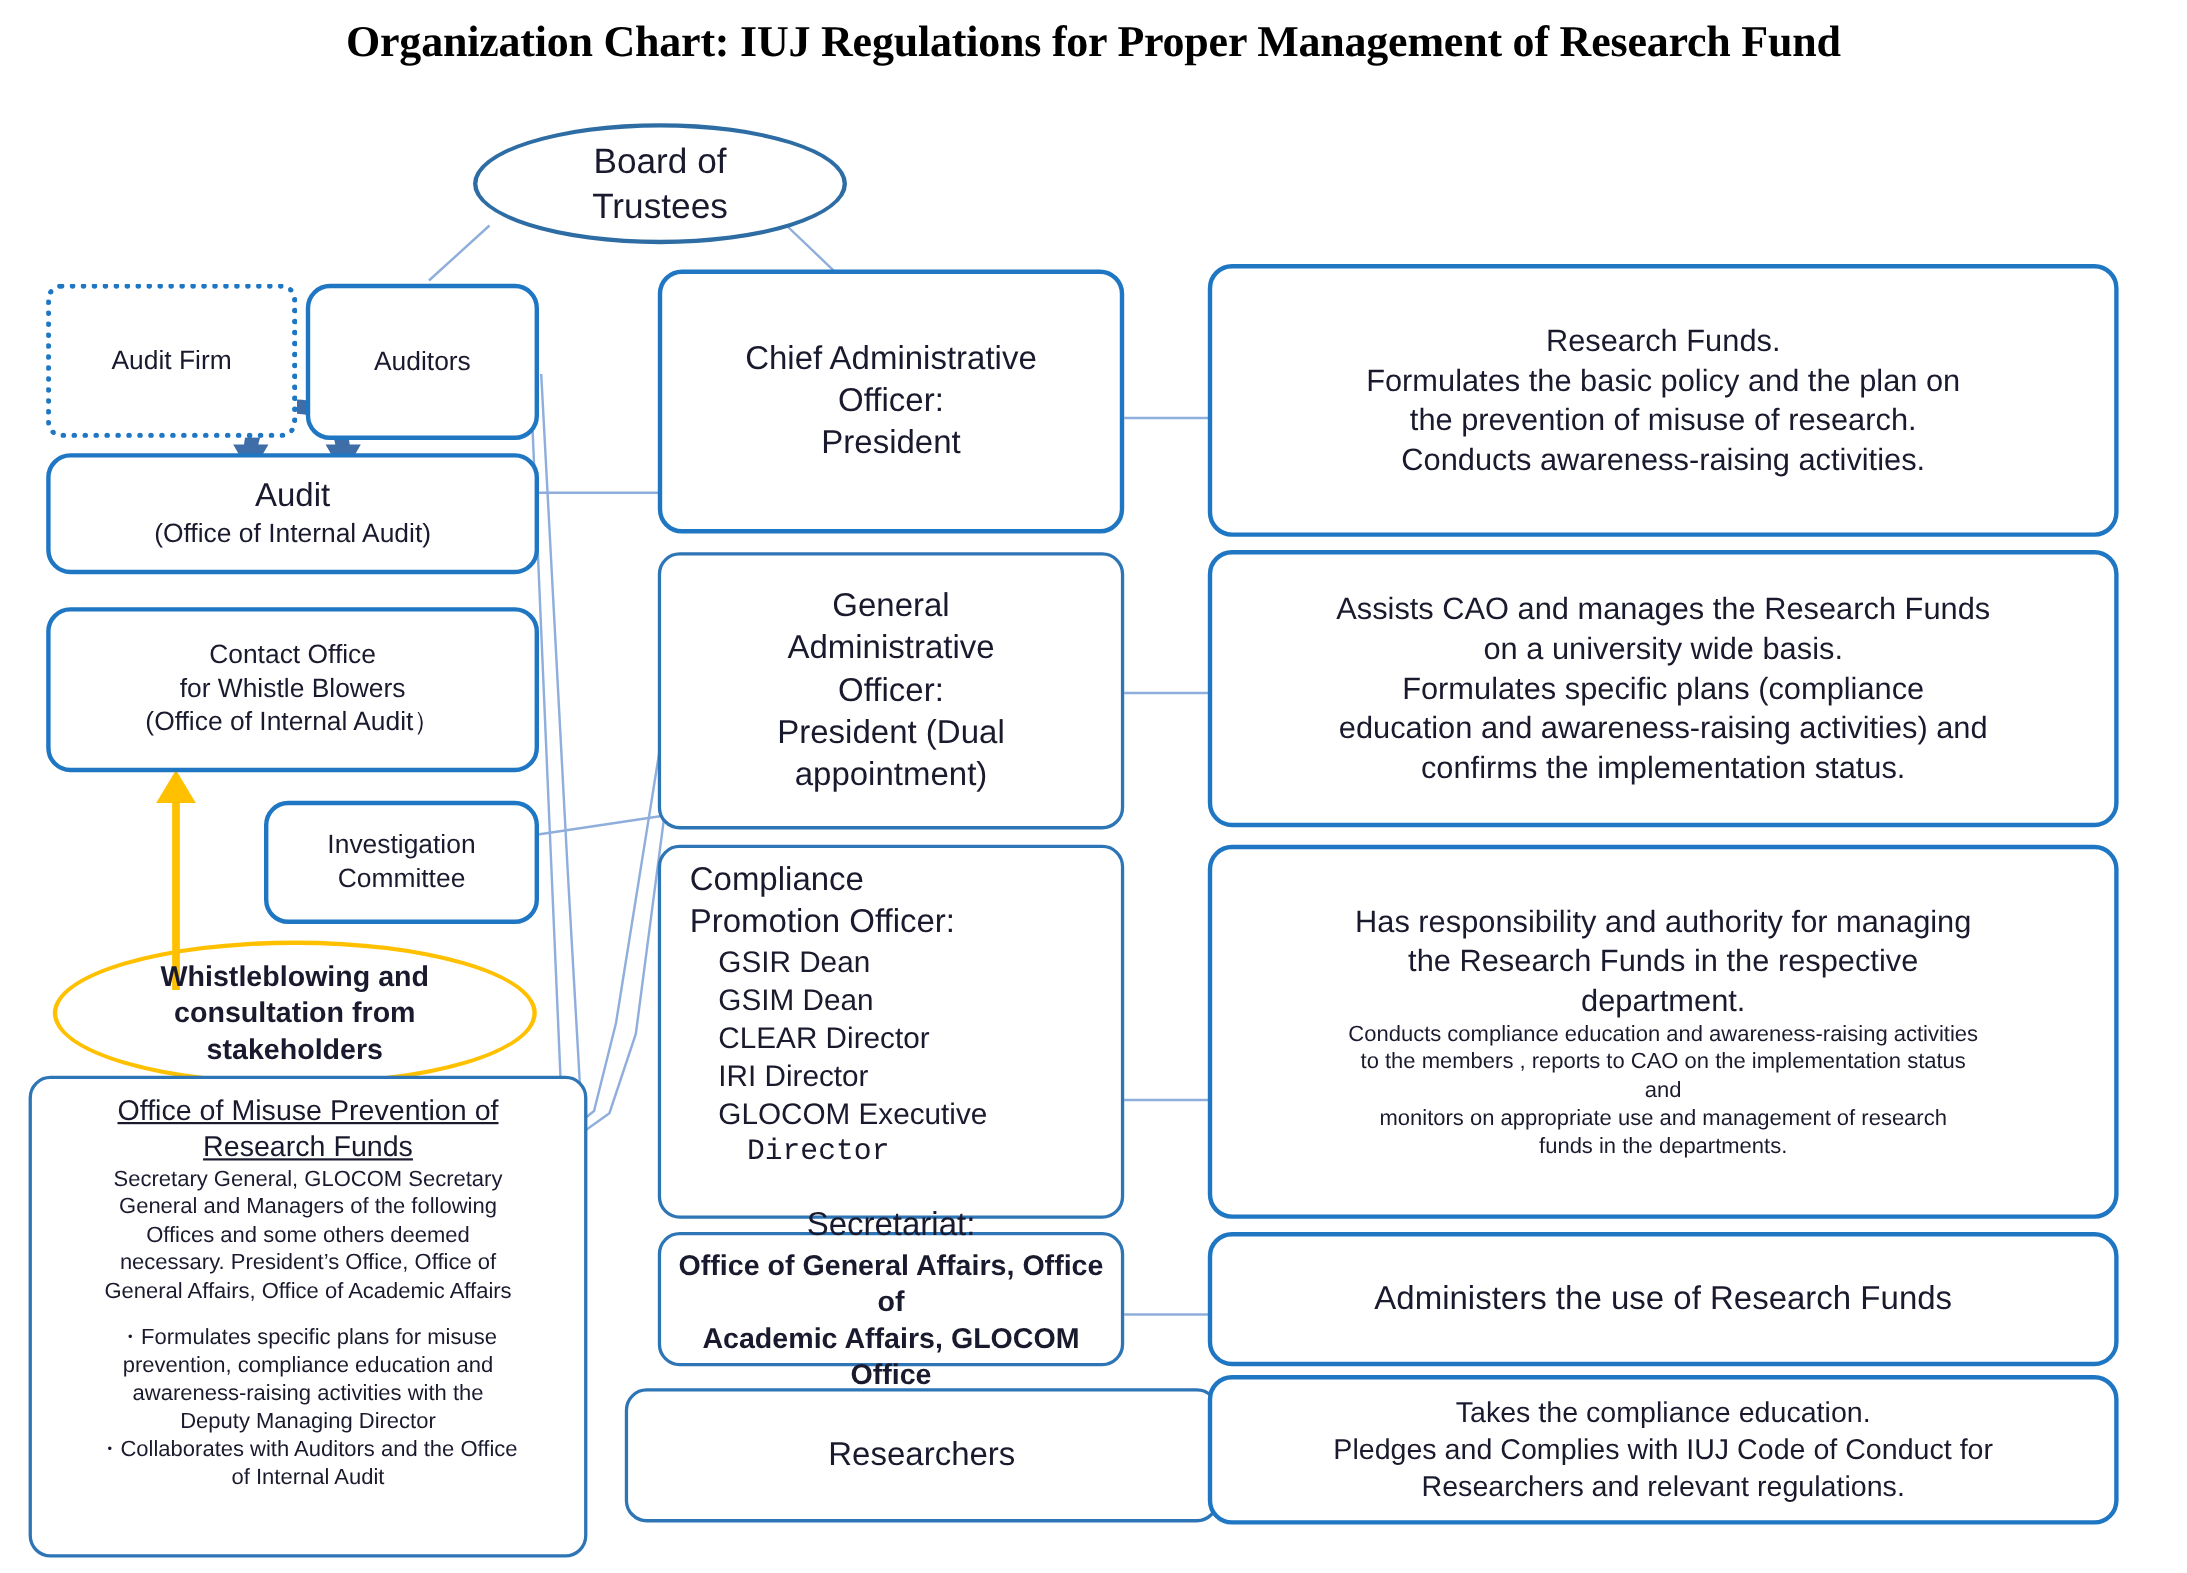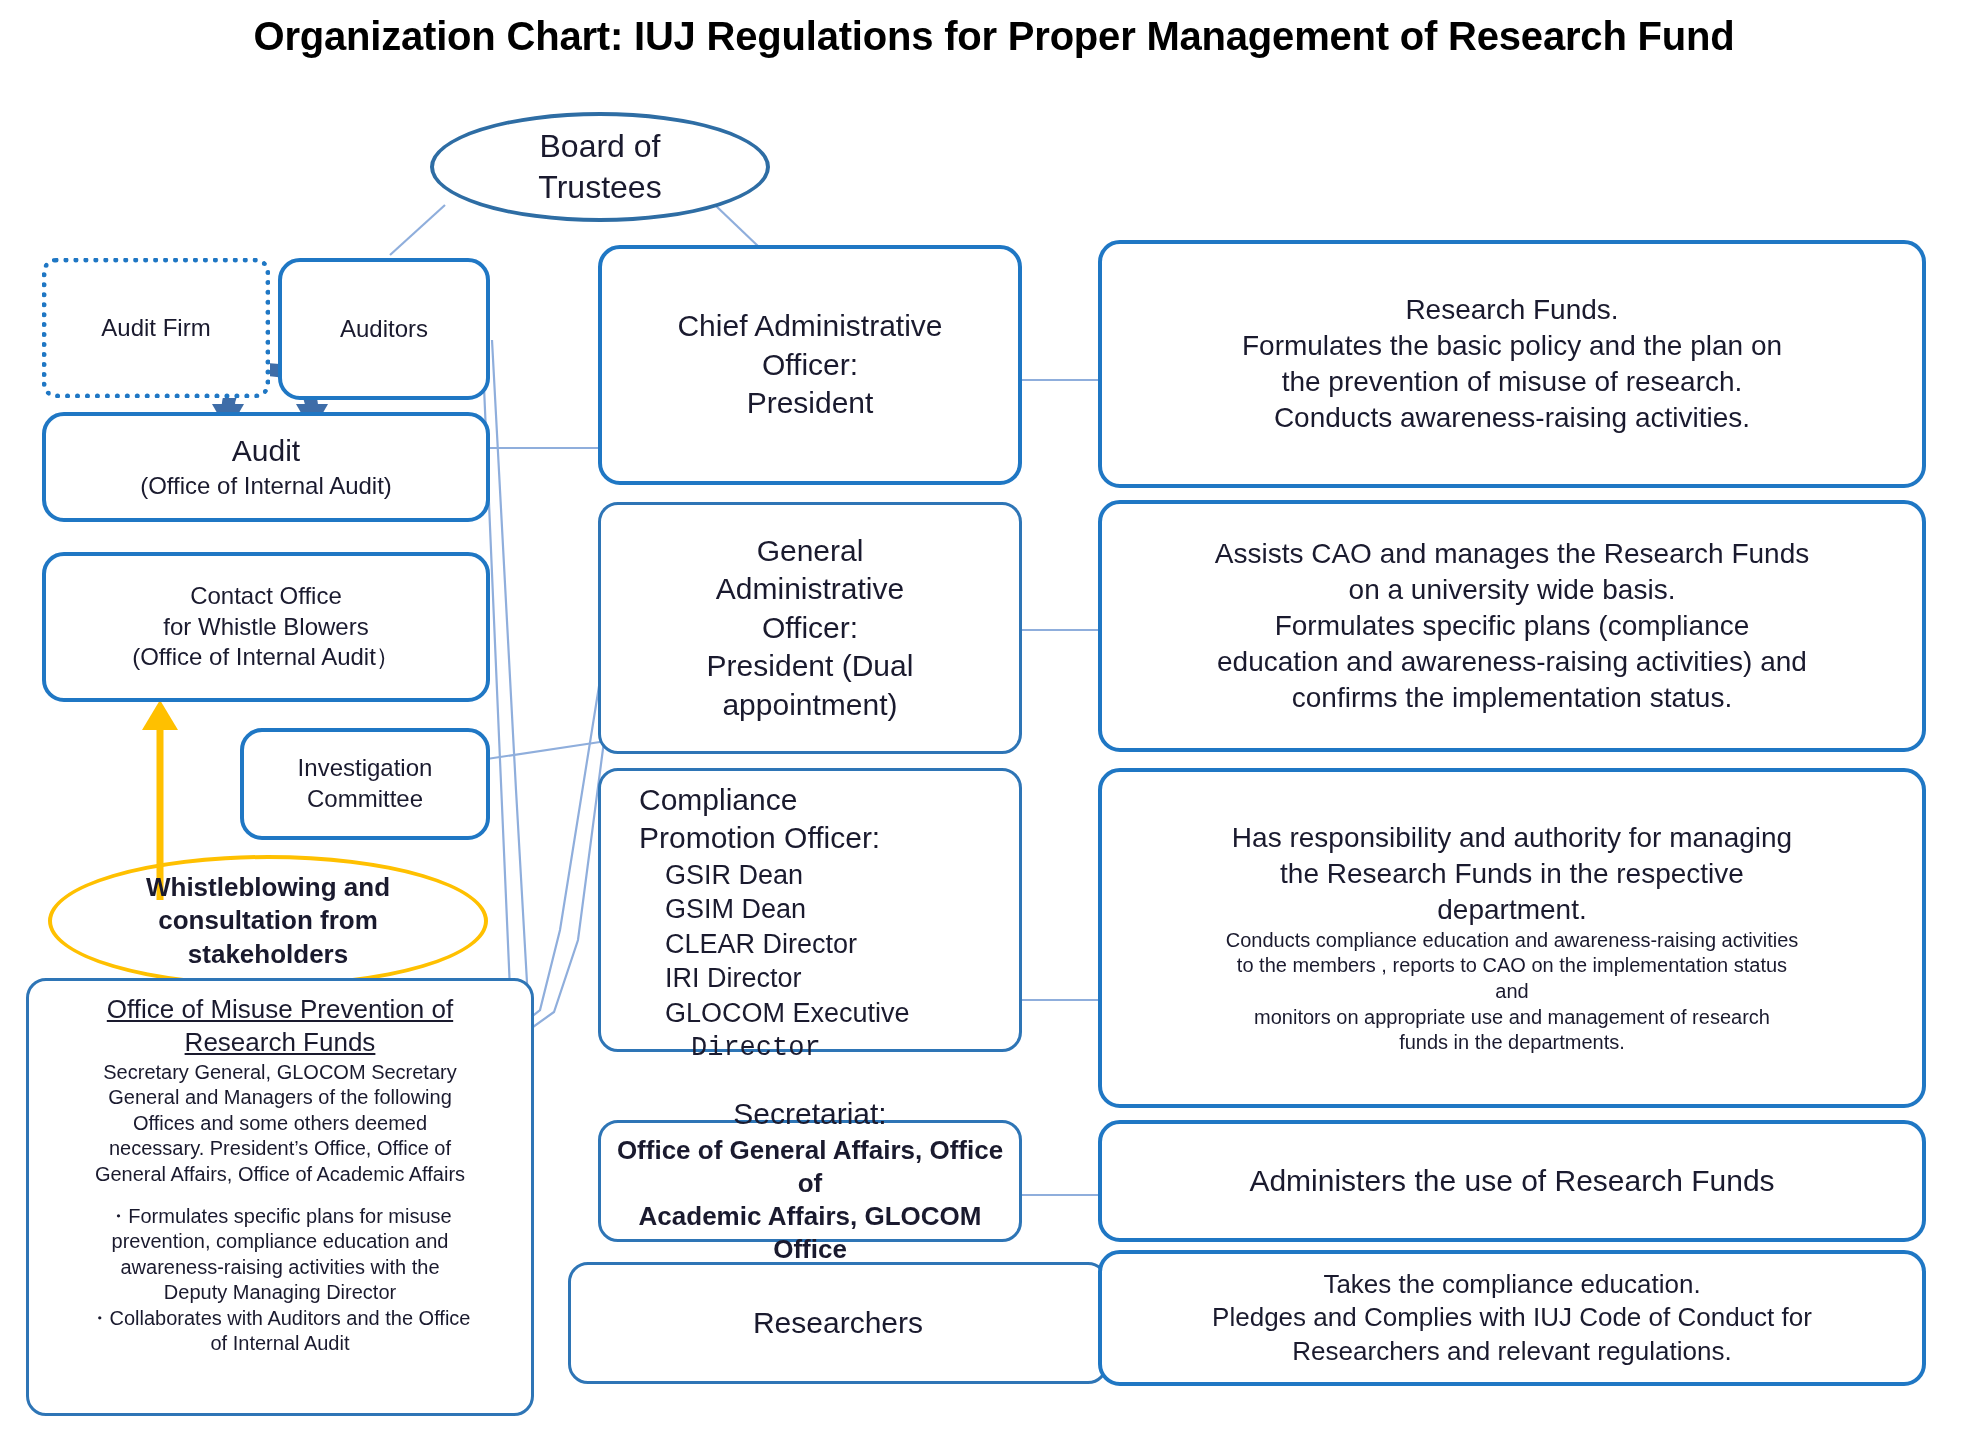--- a/index.html
+++ b/index.html
@@ -61,20 +61,21 @@
     position: absolute;
     left: 0;
     top: 14px;
     width: 1988px;
     text-align: center;
     font-size: 40px;
     font-weight: bold;
     color: #000000;
     letter-spacing: -0.2px;
     z-index: 3;
+    font-family: Liberation Serif, serif;
   }
   .inner {
     padding: 4px 10px;
     width: 100%;
     line-height: 1.28;
   }
   .ln { display: block; }
   .t-20 { font-size: 20px; }
   .t-21 { font-size: 26px; font-weight: bold; }
   .t-23 { font-size: 26px; text-decoration: underline; }
@@ -209,21 +210,21 @@
   <div class="node rbox-thin" style="left:598px; top:502px; width:424px; height:252px;">
     <div class="inner t-30">
       <span class="ln">General</span>
       <span class="ln">Administrative</span>
       <span class="ln">Officer:</span>
       <span class="ln">President (Dual</span>
       <span class="ln">appointment)</span>
     </div>
   </div>
 
-  <div class="node rbox-thin" style="left:598px; top:768px; width:424px; height:284px; align-items:flex-start;padding-left:12px;">
+  <div class="node rbox-thin" style="left:598px; top:768px; width:424px; height:340px; align-items:flex-start;">
     <div class="inner" style="text-align:left; padding-left:26px; padding-top:10px;">
       <span class="ln t-30">Compliance</span>
       <span class="ln t-30">Promotion Officer:</span>
       <span class="ln t-27 indent">GSIR Dean</span>
       <span class="ln t-27 indent">GSIM Dean</span>
       <span class="ln t-27 indent">CLEAR Director</span>
       <span class="ln t-27 indent">IRI Director</span>
       <span class="ln t-27 indent">GLOCOM Executive</span>
       <span class="ln t-27 indent" style="padding-left:52px;font-family:Liberation Mono, monospace;">Director</span>
     </div>

